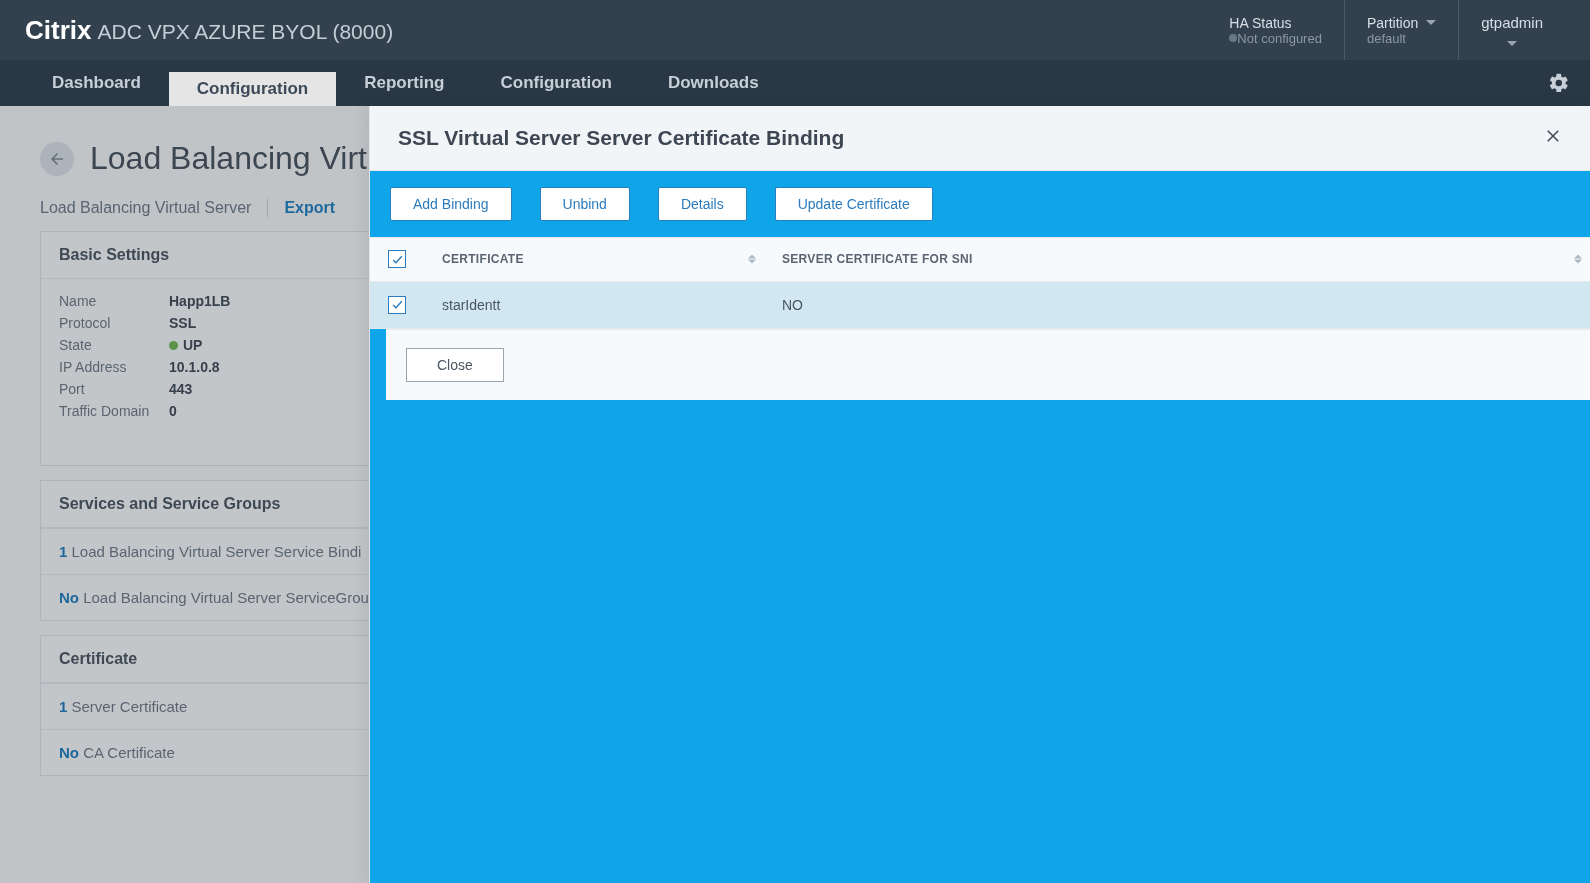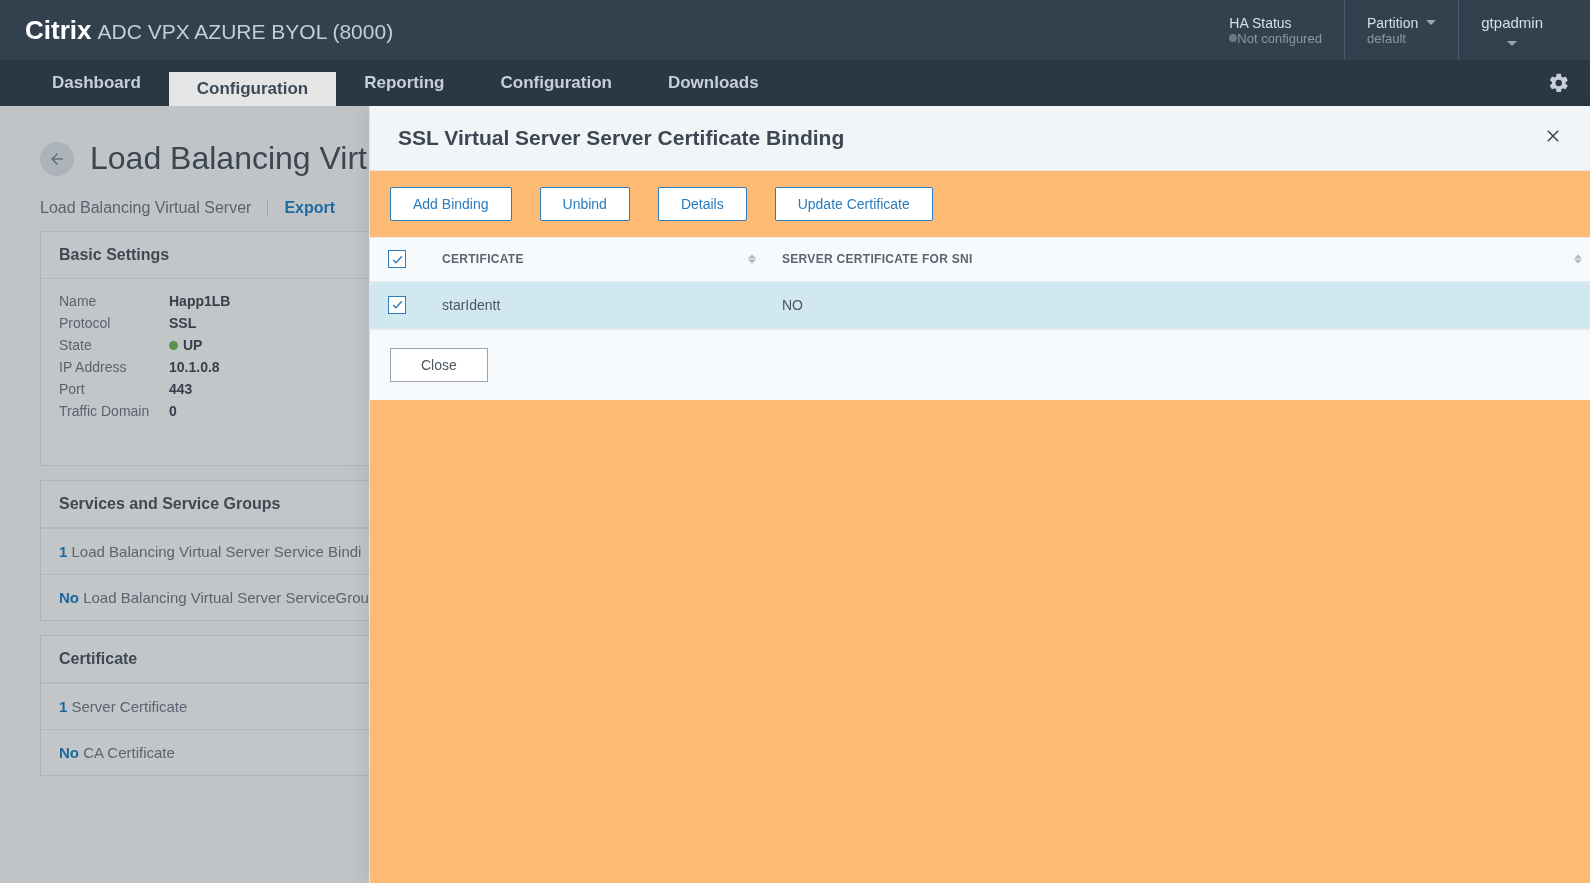--- a/index.html
+++ b/index.html
@@ -178,21 +178,21 @@
       background: rgba(40,50,60,0.28);
       pointer-events: none;
     }
     
     .side-panel {
       position: absolute;
       top: 0;
       left: 369px;
       right: 0;
       height: 100%;
-      background: #fdba74;
+      background: #0ea5e9;
       border-left: 1px solid #dfe5ea;
       box-shadow: -4px 0 16px rgba(0,0,0,0.08);
       display: flex;
       flex-direction: column;
     }
     .sp-header {
       background: #f2f5f7;
       border-bottom: 1px solid #e3e8ec;
       padding: 20px 28px;
       display: flex;
@@ -268,20 +268,21 @@
       display: inline-flex;
       align-items: center;
       justify-content: center;
       cursor: pointer;
     }
     .chk svg { width: 13px; height: 13px; stroke: #2b7bbd; stroke-width: 2.5; fill: none; }
     .sp-footer {
       padding: 18px 20px;
       background: #f7fafc;
       border-top: 1px solid #e6eaee;
+      margin-left: 16px;
     }
     .btn-close {
       background: #fff;
       border: 1px solid #9aa5b0;
       color: #4a5560;
       font-size: 14px;
       padding: 8px 30px;
       cursor: pointer;
     }
   </style>

